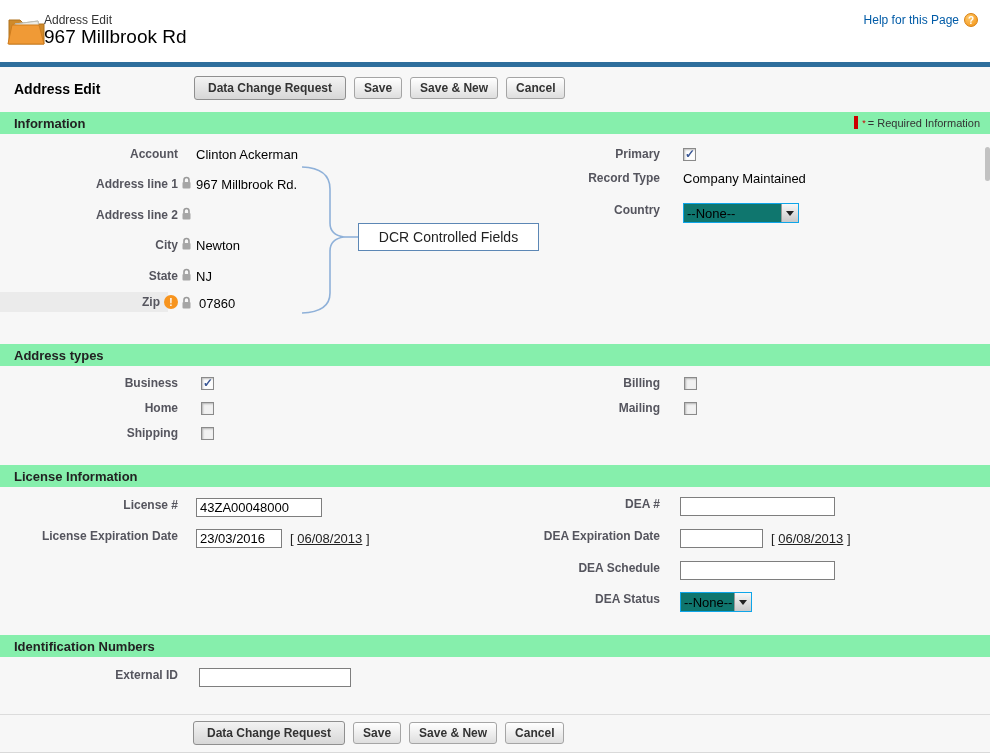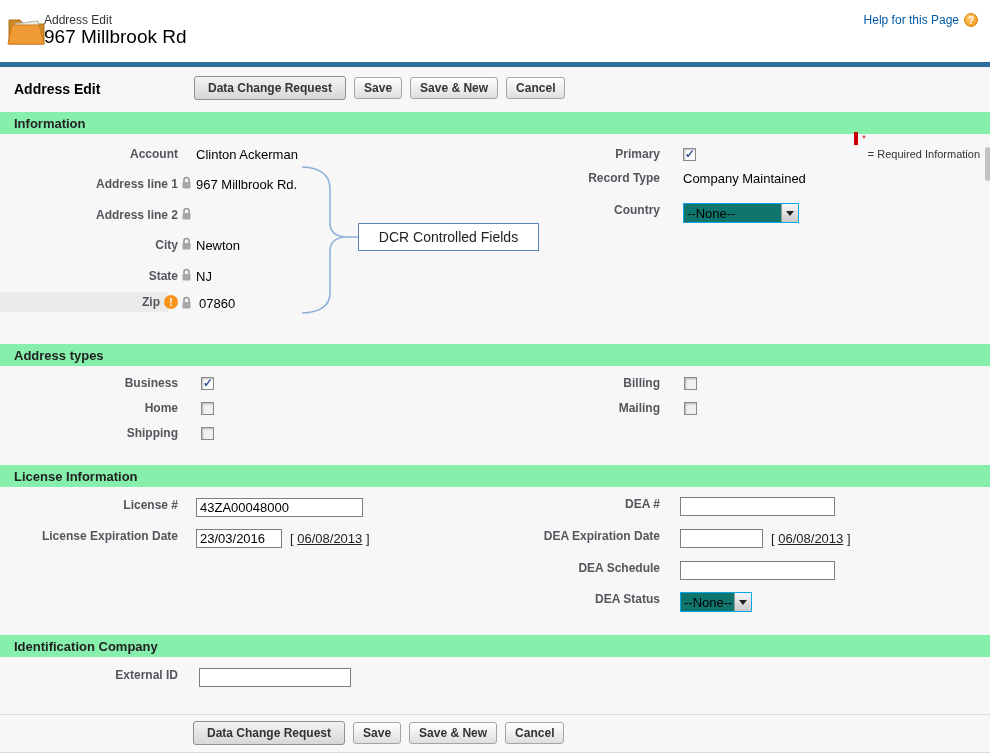--- a/index.html
+++ b/index.html
@@ -26,21 +26,21 @@
          background:linear-gradient(#ffffff,#dedede); border:1px solid #a5a5a5; border-radius:3px;
          padding:3px 9px; cursor:pointer; white-space:nowrap; }
   .btn.primary { padding:4px 13px; background:linear-gradient(#f3f3f3,#d7d7d7); border-color:#8f8f8f; }
 
   
   .sec-hdr { position:absolute; left:0; width:990px; height:22px; background:#86efac; }
   .sec-hdr .t { position:absolute; left:14px; top:4px; font-size:13px; font-weight:bold; color:#222; }
   .req-legend { position:absolute; right:10px; top:4px; display:flex; align-items:center; gap:4px; }
   .req-bar { width:4px; height:13px; background:#cc0000; }
   .req-star { color:#cc0000; font-size:9px; margin-right:-2px; }
-  .req-txt { font-size:11px; color:#333;margin-top:32px; }
+  .req-txt { font-size:11px; color:#333; }
 
   
   .lbl { position:absolute; width:178px; text-align:right; font-size:12px; font-weight:bold; color:#55555e;
          display:flex; justify-content:flex-end; align-items:center; gap:4px; }
   .val { position:absolute; font-size:13px; color:#000; white-space:nowrap; }
   .lock { display:inline-block; }
   .warn { width:14px; height:14px; border-radius:50%; background:#f7941e; color:#fff; font-size:10px;
           font-weight:bold; display:inline-flex; align-items:center; justify-content:center; }
   .cb { position:absolute; width:13px; height:13px; background:#fdfdfd; border:1px solid #8a8a8a;
         box-shadow:inset 1px 1px 2px rgba(0,0,0,.25); cursor:pointer; }
@@ -223,21 +223,21 @@
   </div>
   <span class="cb" style="left:684px; top:402px;"></span>
 
   <div class="sec-hdr" style="top:465px;">
     <span class="t">License Information</span>
   </div>
 
   <div class="lbl" style="left:0; top:498px;">
     <span>License #</span>
   </div>
-  <input class="ti" style="left: 196px; top: 498px; width: 167px;" value="43ZA00048000">
+  <input class="ti" style="left: 196px; top: 498px; width: 126px;" value="43ZA00048000">
 
   <div class="lbl" style="left:0; top:529px;">
     <span>License Expiration Date</span>
   </div>
   <input class="ti" style="left: 196px; top: 529px; width: 86px;" value="23/03/2016">
   <div class="val" style="left:290px; top:531px;">
     <span class="brk">[ </span><a class="datelink">06/08/2013</a><span class="brk"> ]</span>
   </div>
 
   <div class="lbl" style="left:482px; top:497px;">
@@ -262,21 +262,21 @@
     <span>DEA Status</span>
   </div>
   <div class="sel" style="left:680px; top:592px; width:72px;">
     <span class="txt">--None--</span>
     <span class="arrow">
         <i></i>
       </span>
   </div>
 
   <div class="sec-hdr" style="top:635px;">
-    <span class="t">Identification Company</span>
+    <span class="t">Identification Numbers</span>
   </div>
 
   <div class="lbl" style="left:0; top:668px;">
     <span>External ID</span>
   </div>
   <input class="ti" style="left: 199px; top: 668px; width: 152px;" value="">
 
   <div class="divider"></div>
   <div class="btn-row" style="left:165px; top:721px;">
     <button class="btn primary">Data Change Request</button>

